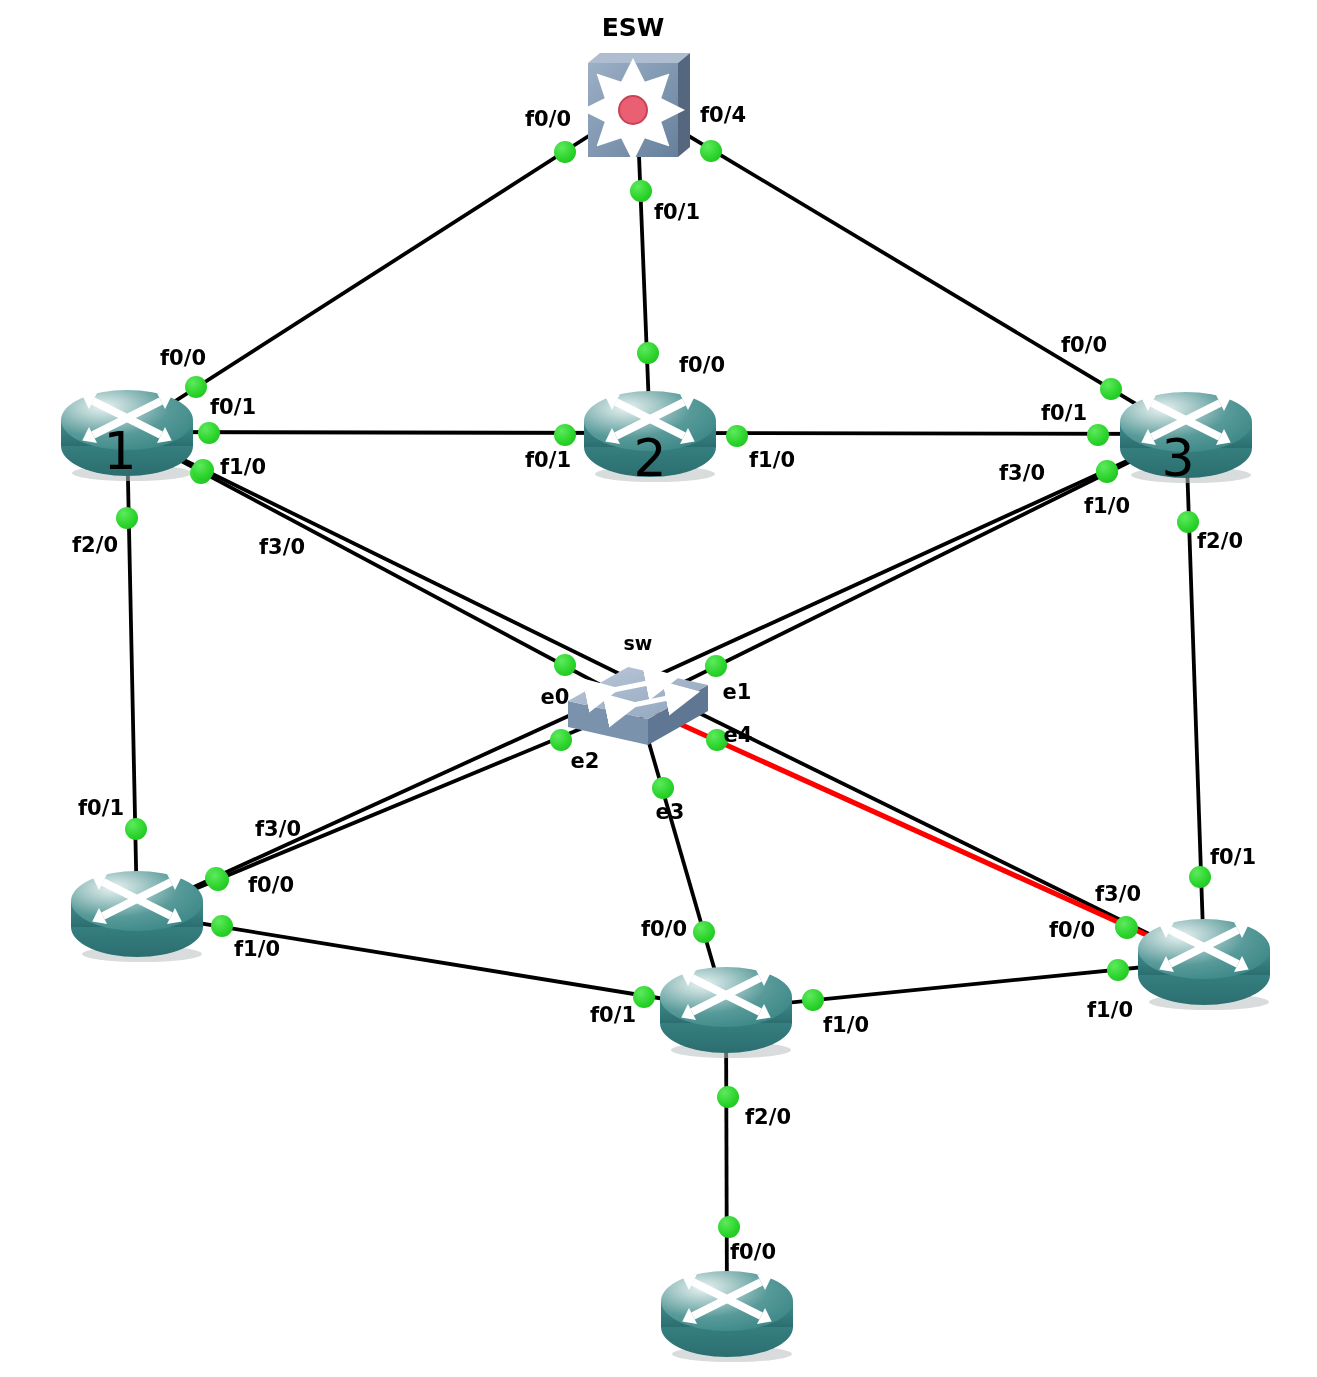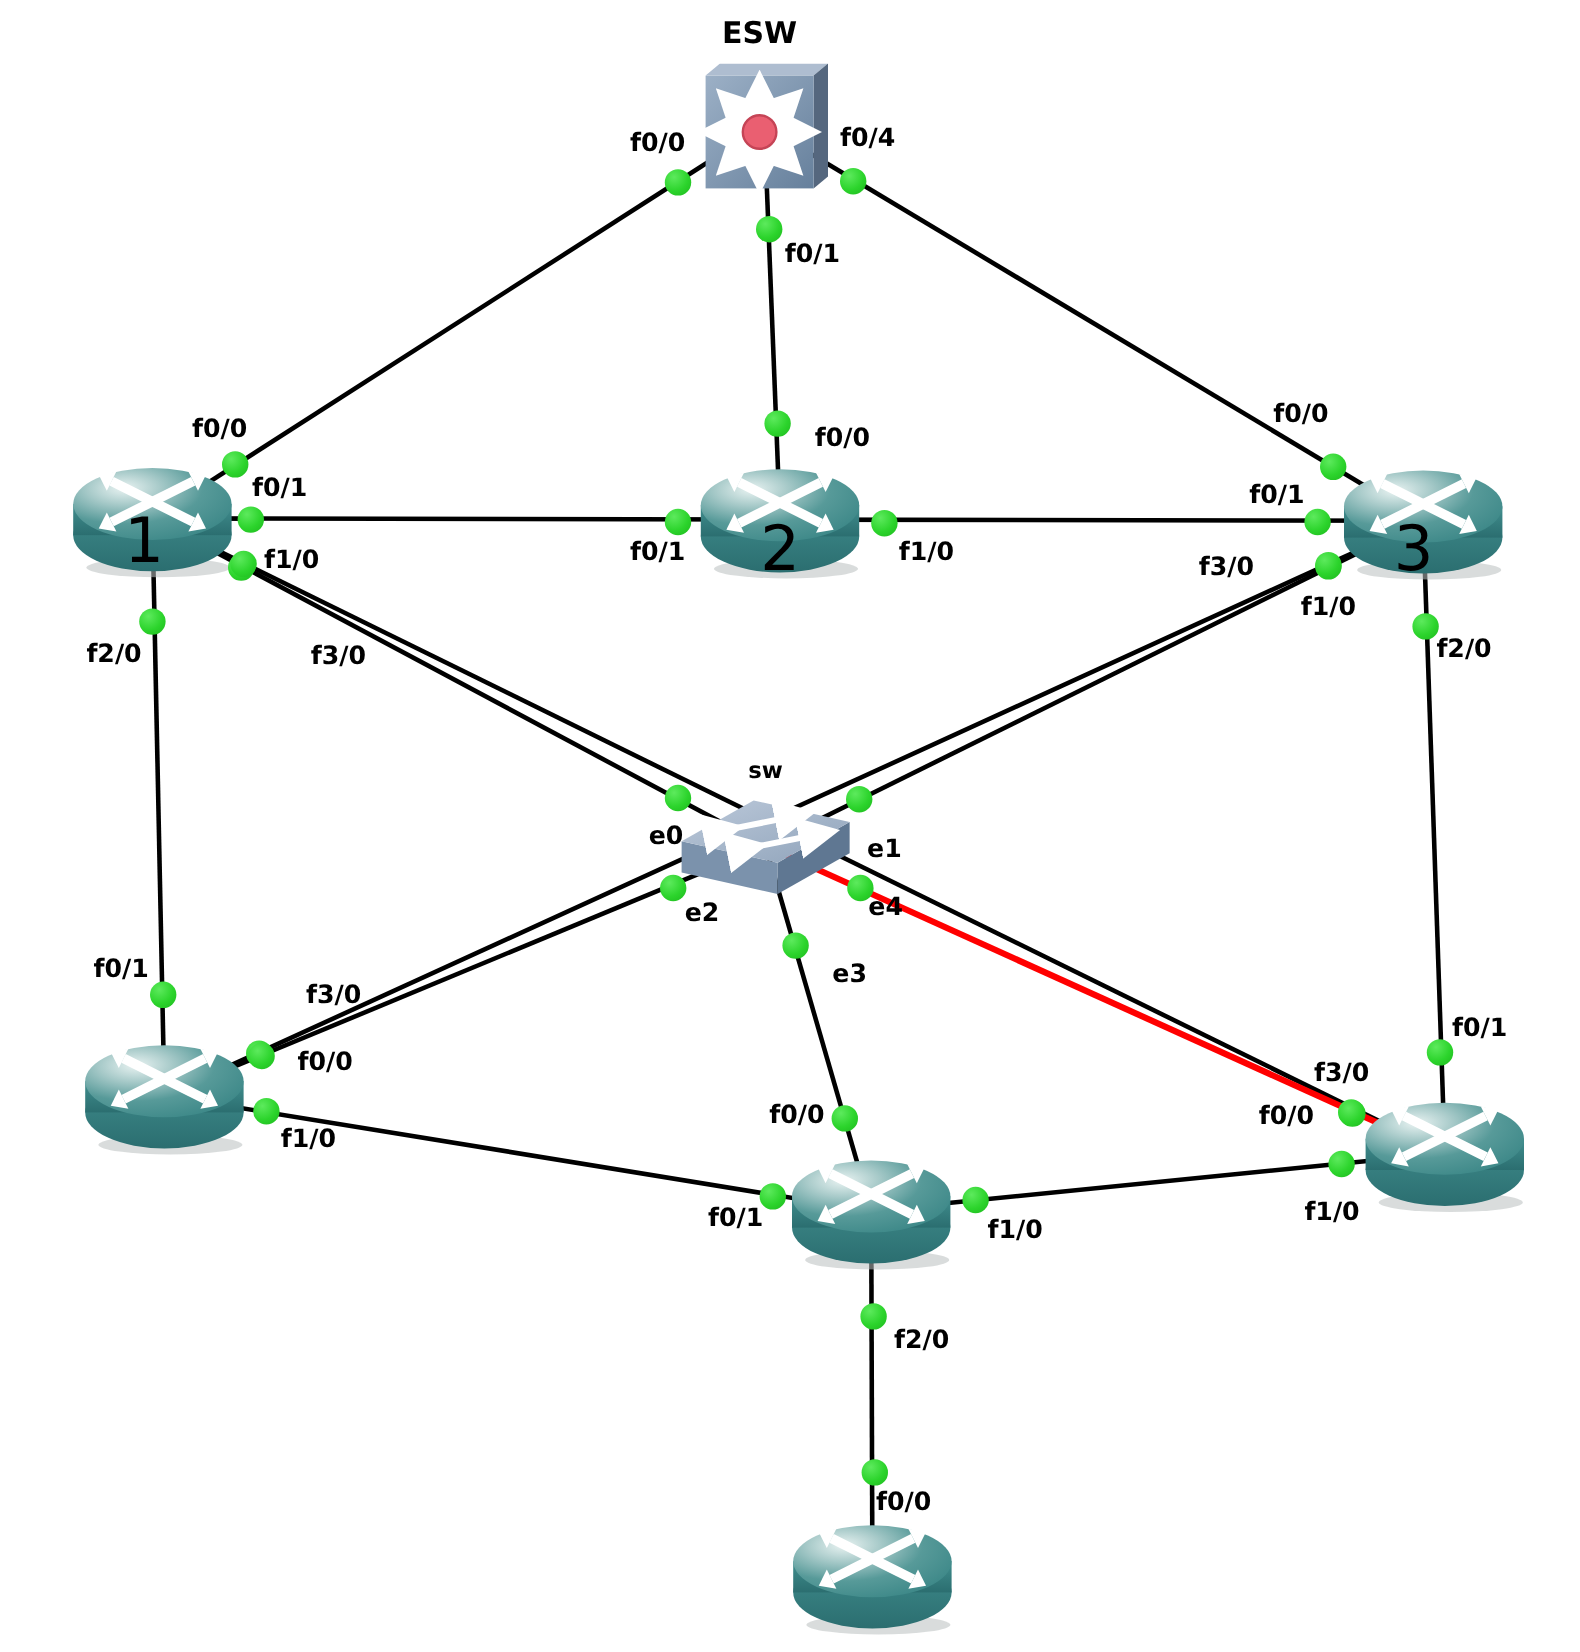--- a/index.html
+++ b/index.html
@@ -267,39 +267,39 @@
     <div class="port-label" style="left: 772px; top: 460px;">f1/0</div>
     <div class="port-dot" style="left: 1098px; top: 435px;"></div>
     <div class="port-label" style="left: 1064px; top: 413px;">f0/1</div>
     <div class="port-dot" style="left: 201px; top: 473px;"></div>
     <div class="port-label" style="left: 243px; top: 467px;">f1/0</div>
     <div class="port-dot" style="left: 565px; top: 665px;"></div>
     <div class="port-label" style="left: 555px; top: 697px;">e0</div>
     <div class="port-dot" style="left: 1107px; top: 472px;"></div>
     <div class="port-label" style="left: 1022px; top: 473px;">f3/0</div>
     <div class="port-dot" style="left: 716px; top: 666px;"></div>
-    <div class="port-label" style="left: 737px; top: 708px;">e1</div>
+    <div class="port-label" style="left: 737px; top: 692px;">e1</div>
     <div class="port-dot" style="left: 203px; top: 470px;"></div>
     <div class="port-label" style="left: 282px; top: 547px;">f3/0</div>
     <div class="port-dot" style="left: 1126px; top: 927px;"></div>
     <div class="port-label" style="left: 1118px; top: 894px;">f3/0</div>
     <div class="port-dot" style="left: 1107px; top: 471px;"></div>
     <div class="port-label" style="left: 1107px; top: 506px;">f1/0</div>
     <div class="port-dot" style="left: 216px; top: 878px;"></div>
     <div class="port-label" style="left: 278px; top: 829px;">f3/0</div>
     <div class="port-dot" style="left: 561px; top: 740px;"></div>
     <div class="port-label" style="left: 585px; top: 761px;">e2</div>
     <div class="port-dot" style="left: 218px; top: 880px;"></div>
     <div class="port-label" style="left: 271px; top: 885px;">f0/0</div>
     <div class="port-dot" style="left: 663px; top: 788px;"></div>
-    <div class="port-label" style="left: 708px; top: 812px;">e3</div>
+    <div class="port-label" style="left: 670px; top: 812px;">e3</div>
     <div class="port-dot" style="left: 704px; top: 932px;"></div>
     <div class="port-label" style="left: 664px; top: 929px;">f0/0</div>
     <div class="port-dot" style="left: 717px; top: 740px;"></div>
-    <div class="port-label" style="left: 738px; top: 756px;">e4</div>
+    <div class="port-label" style="left: 738px; top: 735px;">e4</div>
     <div class="port-dot" style="left: 1127px; top: 928px;"></div>
     <div class="port-label" style="left: 1072px; top: 930px;">f0/0</div>
     <div class="port-dot" style="left: 127px; top: 518px;"></div>
     <div class="port-label" style="left: 95px; top: 545px;">f2/0</div>
     <div class="port-dot" style="left: 136px; top: 829px;"></div>
     <div class="port-label" style="left: 101px; top: 808px;">f0/1</div>
     <div class="port-dot" style="left: 1188px; top: 522px;"></div>
     <div class="port-label" style="left: 1220px; top: 541px;">f2/0</div>
     <div class="port-dot" style="left: 1200px; top: 877px;"></div>
     <div class="port-label" style="left: 1233px; top: 857px;">f0/1</div>

